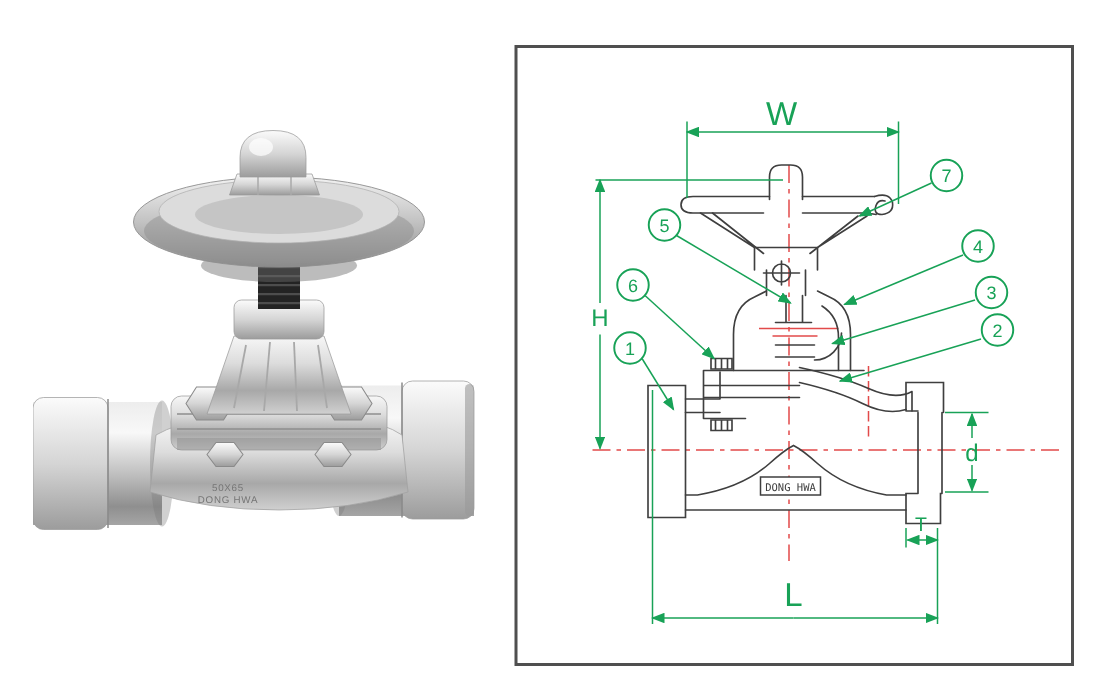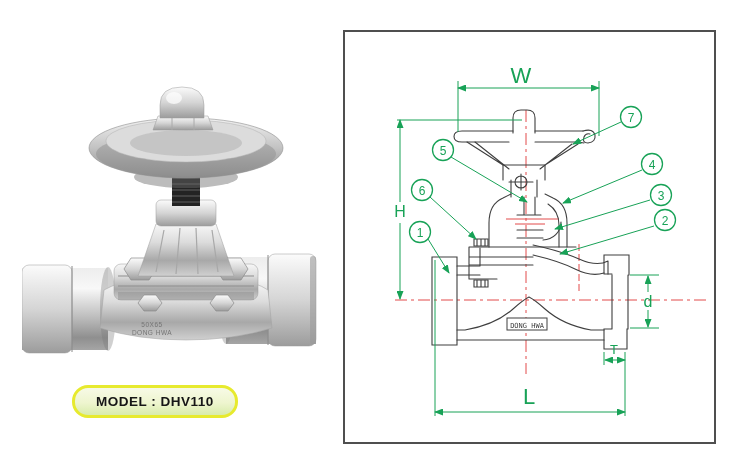--- a/index.html
+++ b/index.html
@@ -122,23 +122,20 @@
         <line x1="150" y1="38" x2="150" y2="52" stroke="#aaaaaa" stroke-width="1"></line>
         <line x1="172" y1="38" x2="172" y2="52" stroke="#aaaaaa" stroke-width="1"></line>
       </g>
       <g>
         <path d="M 138 40 V 27 Q 138 9 160 9 Q 182 9 182 27 V 40 Z" fill="url(#gCap)" stroke="#9b9b9b" stroke-width="0.5"></path>
         <ellipse cx="152" cy="20" rx="8" ry="6" fill="#ffffff" opacity="0.7"></ellipse>
       </g>
     </svg>
   </div>
 
-  <div class="model-badge">
-    <span>MODEL : DHV110</span>
-  </div>
 
   <div class="drawing-box">
     <svg width="369" height="410" viewBox="0 0 369 410">
       <defs>
         <marker id="ag" markerWidth="9" markerHeight="7" refX="8" refY="3.5" orient="auto" markerUnits="userSpaceOnUse">
           <path d="M0,0 L9,3.5 L0,7 Z" fill="#18a257"></path>
         </marker>
       </defs>
 
       <g stroke="#e24a4a" stroke-width="1" fill="none">

